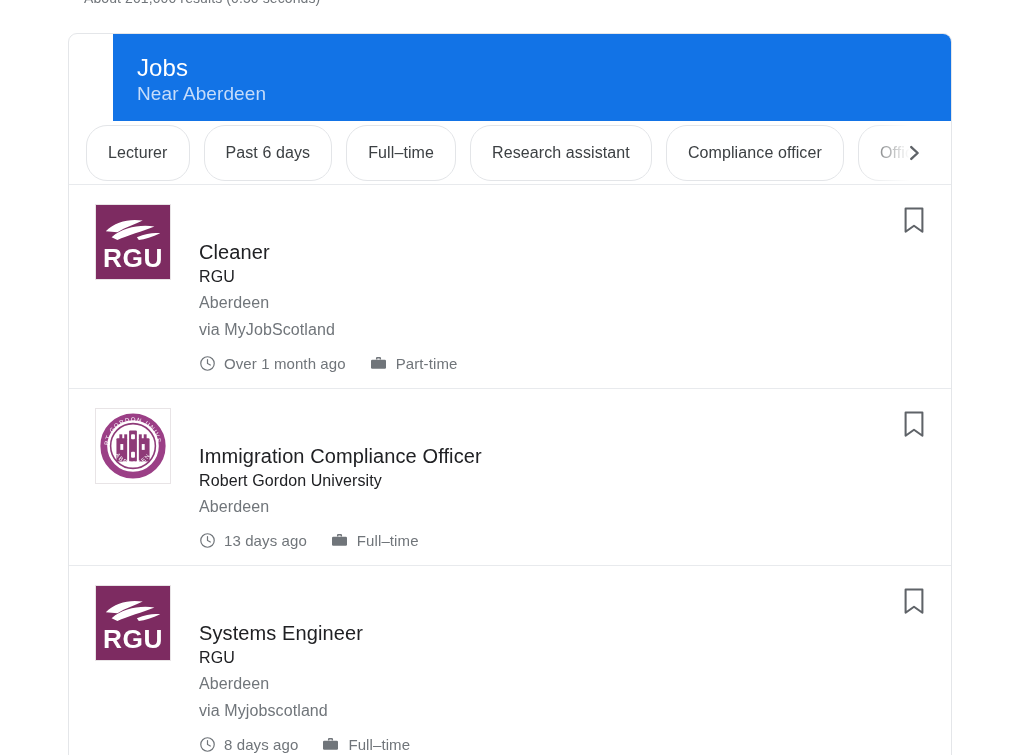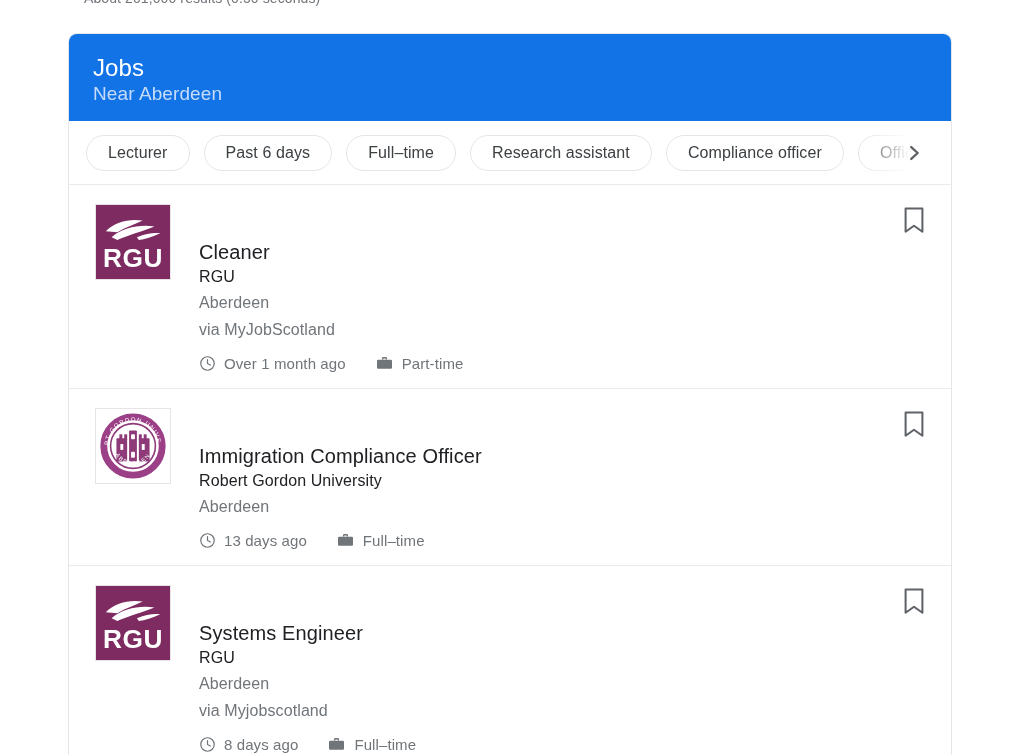--- a/index.html
+++ b/index.html
@@ -29,20 +29,21 @@
     background: #fff;
     border: 1px solid #e4e6e9;
     border-radius: 9px;
     overflow: hidden;
   }
 
   
   .jobs-header {
     background: #1273e6;
     padding: 20px 10px 17px 24px;
+    margin-left: 44px;
   }
   .jobs-header .title {
     color: #ffffff;
     font-size: 24px;
     line-height: 28px;
     font-weight: 400;
     letter-spacing: .1px;
   }
   .jobs-header .subtitle {
     color: #c6dcfa;
@@ -65,21 +66,21 @@
     gap: 14px;
     height: 64px;
     padding-left: 17px;
     white-space: nowrap;
   }
   .chip {
     flex: 0 0 auto;
     display: inline-flex;
     align-items: center;
     justify-content: center;
-    height: 36px;
+    height: 56px;
     padding: 0 21px;
     border: 1px solid #e3e5e8;
     border-radius: 21px;
     background: #fff;
     font-size: 16px;
     color: #3c4043;
     letter-spacing: .1px;
   }
   .chips-fade {
     position: absolute;
@@ -143,21 +144,21 @@
   .job-location, .job-via {
     font-size: 16px;
     line-height: 27px;
     color: #70757a;
     letter-spacing: .1px;
   }
   .job-meta {
     display: flex;
     align-items: center;
     margin-top: 11px;
-    gap: 15px;
+    gap: 9px;
   }
   .meta-group {
     display: inline-flex;
     align-items: center;
     gap: 8px;
     margin-right: 14px;
   }
   .meta-text {
     font-size: 15px;
     color: #70757a;

